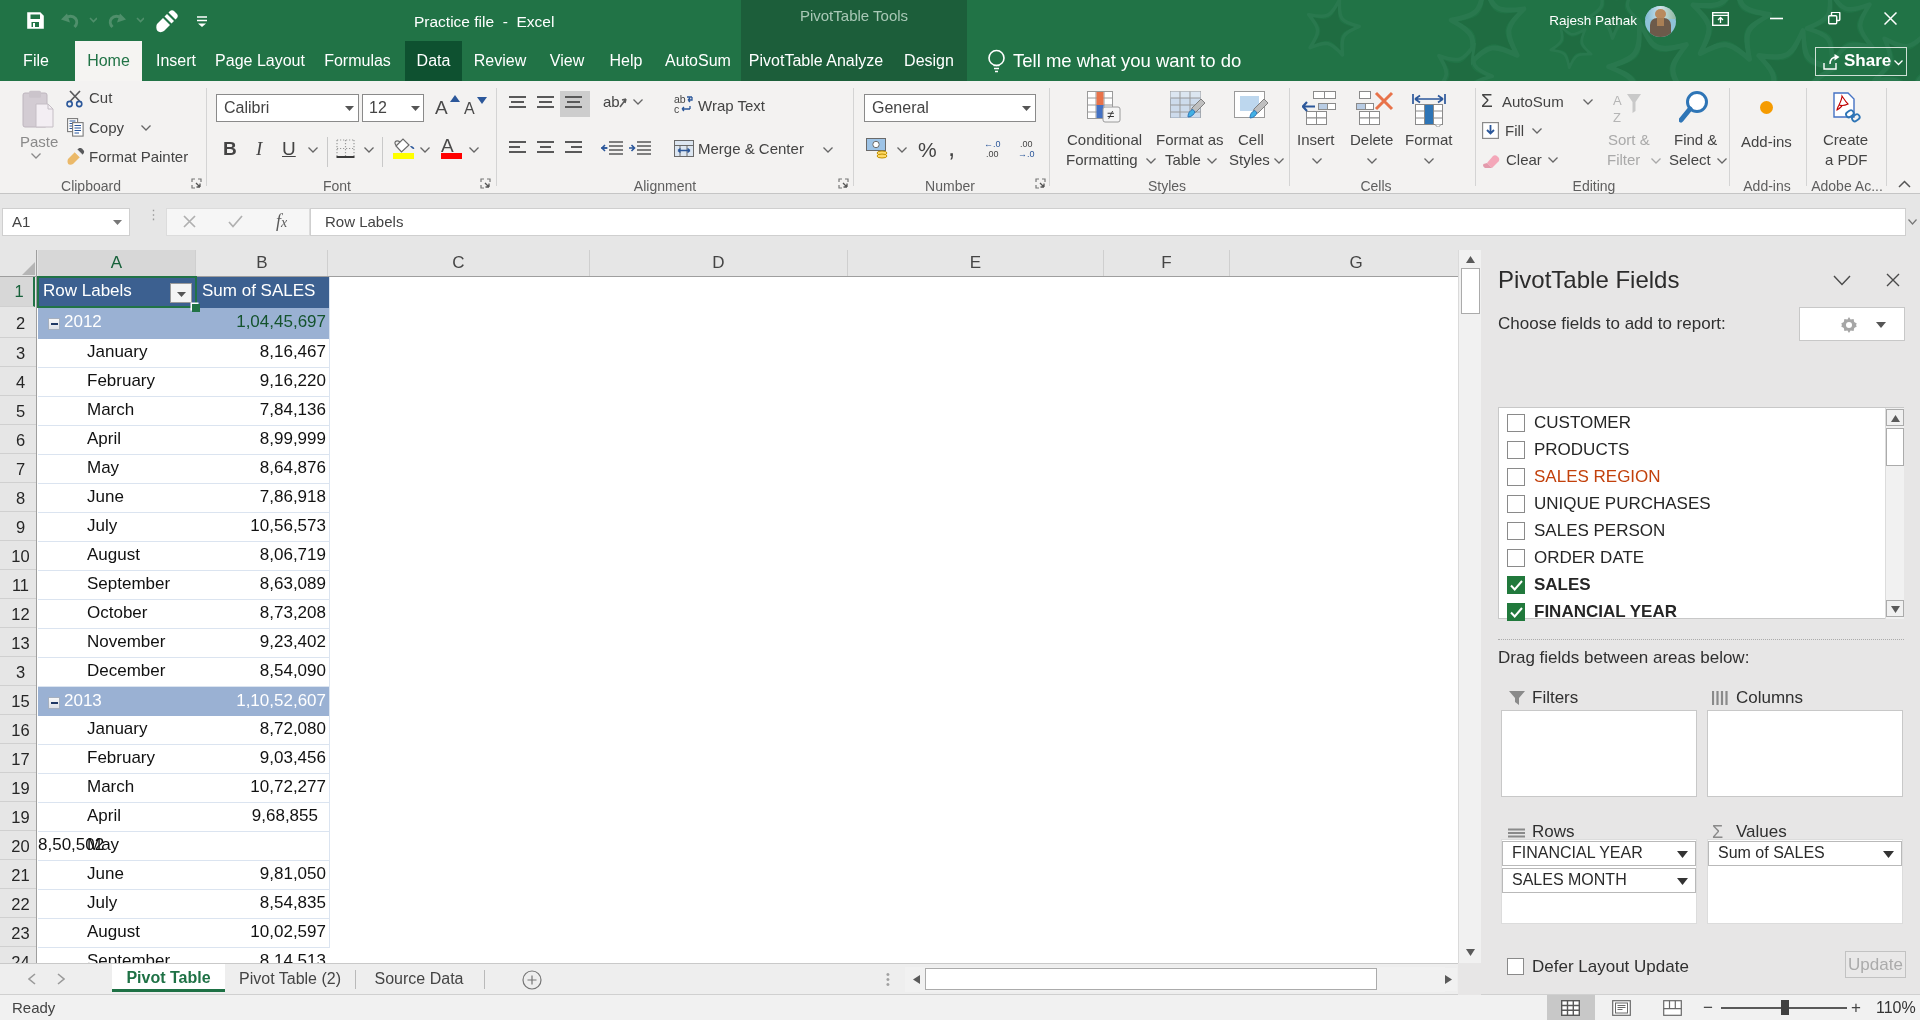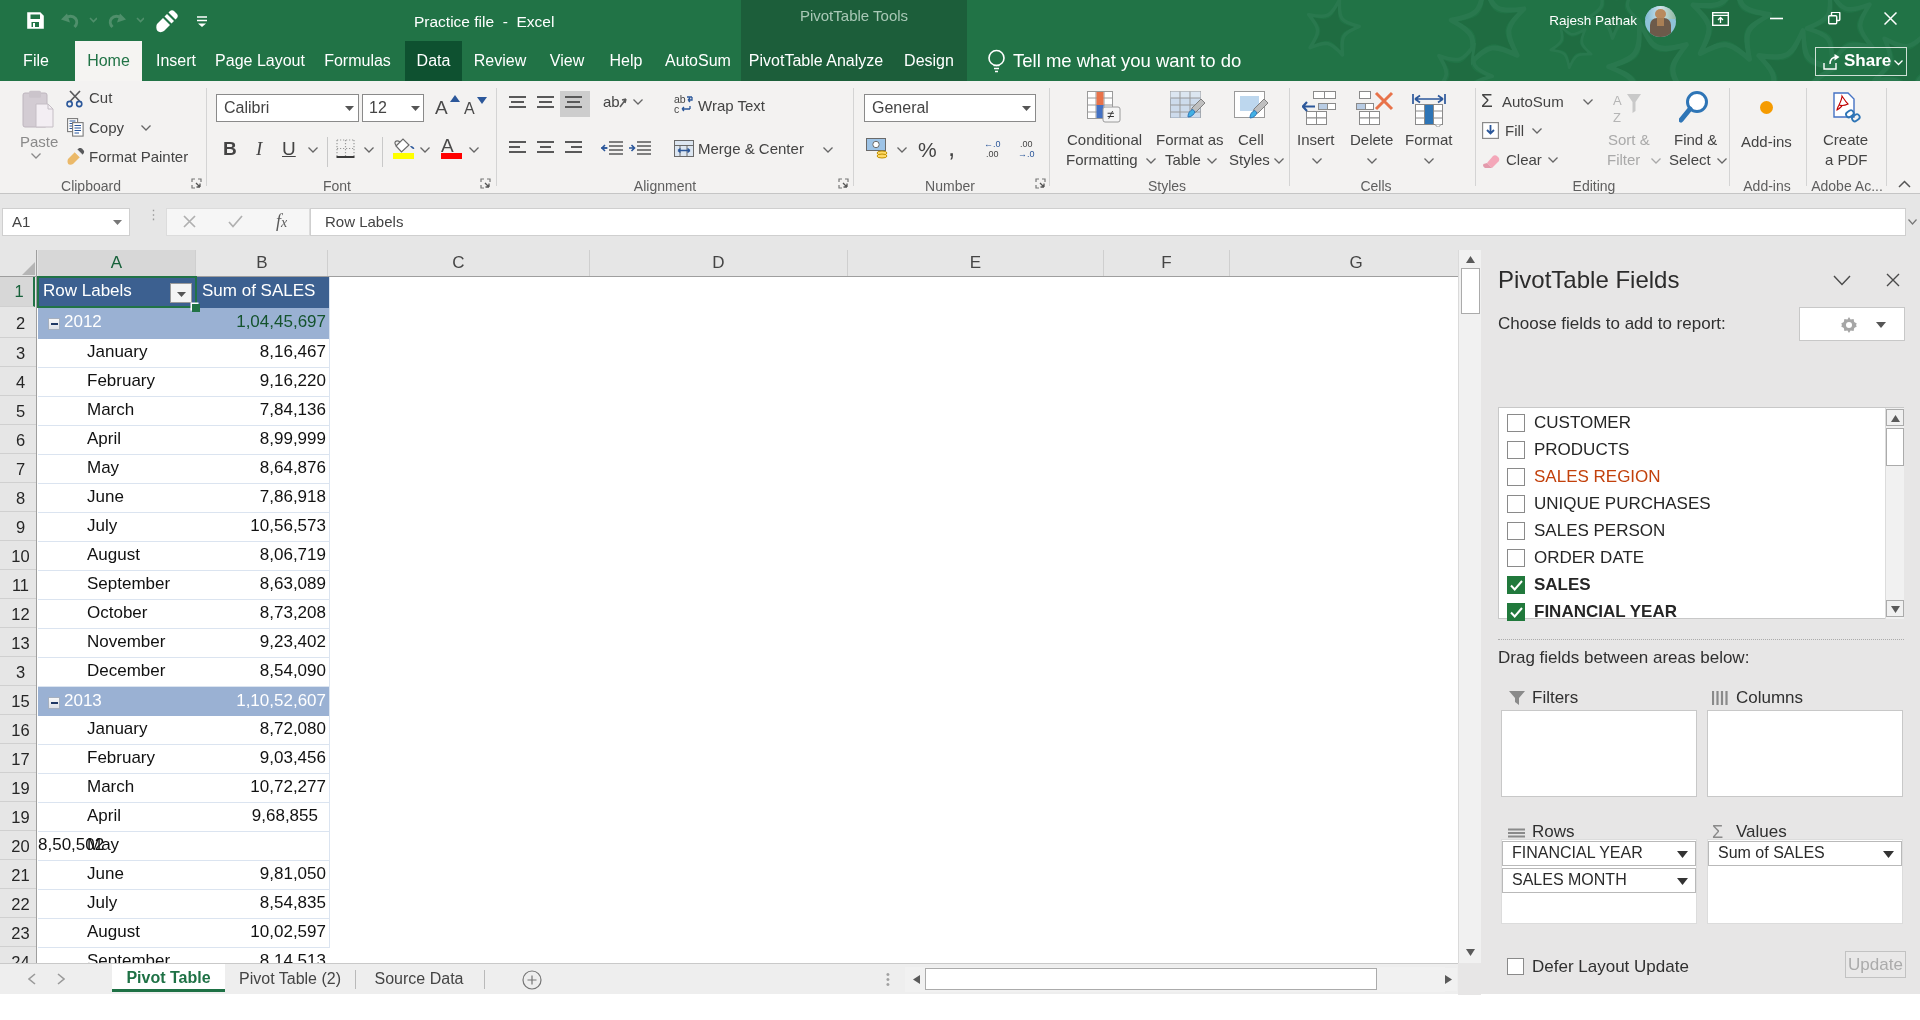--- a/index.html
+++ b/index.html
@@ -698,20 +698,42 @@
           <path d="M7,0 L0,4.5 L7,9 Z" fill="#5a5a5a"></path>
         </svg>
       </div>
     <div class="abs" style="left:925px; top:4px; width:452px; height:22px; background:#fff; border:1px solid #ababab;"></div>
     <div class="abs" style="left:1440px; top:4px; width:17px; height:23px; background:#f1f1f1;">
         <svg style="position:absolute; left:5px; top:7px;" width="7" height="9" viewBox="0 0 7 9">
           <path d="M0,0 L7,4.5 L0,9 Z" fill="#5a5a5a"></path>
         </svg>
       </div>
   </div>
+  <div id="statusbar">
+    <div class="abs" style="left:12px; top:4px; font-size:15px; color:#444;">Ready</div>
+    <div class="abs" style="left:1547px; top:0; width:48px; height:25px; background:#c8c8c8;"></div>
+    <svg class="abs" style="left:1561px; top:5px;" width="19" height="16" viewBox="0 0 19 16">
+      <rect x="0.7" y="0.7" width="17.6" height="14.6" fill="#fff" stroke="#585858" stroke-width="1.4"></rect>
+      <path d="M0.7,5.5 h17.6 M0.7,10.3 h17.6 M6.5,0.7 v14.6 M12.3,0.7 v14.6" stroke="#585858" stroke-width="1.4"></path>
+    </svg>
+    <svg class="abs" style="left:1612px; top:5px;" width="19" height="16" viewBox="0 0 19 16">
+      <rect x="0.7" y="0.7" width="17.6" height="14.6" fill="#fff" stroke="#6a6a6a" stroke-width="1.2"></rect>
+      <rect x="3.5" y="3" width="12" height="10" fill="none" stroke="#6a6a6a" stroke-width="1"></rect>
+      <path d="M5.5,5.5 h8 M5.5,7.5 h8 M5.5,9.5 h5" stroke="#6a6a6a" stroke-width="1"></path>
+    </svg>
+    <svg class="abs" style="left:1663px; top:5px;" width="19" height="16" viewBox="0 0 19 16">
+      <rect x="0.7" y="0.7" width="17.6" height="14.6" fill="#fff" stroke="#6a6a6a" stroke-width="1.2"></rect>
+      <path d="M6.5,0.7 v8 M12.3,0.7 v8 M0.7,8.7 h17.6" stroke="#6a6a6a" stroke-width="1.2"></path>
+    </svg>
+    <div class="abs" style="left:1703px; top:3px; font-size:17px; color:#444;">−</div>
+    <div class="abs" style="left:1721px; top:11.5px; width:126px; height:2px; background:#595959;"></div>
+    <div class="abs" style="left:1781px; top:5px; width:8px; height:15px; background:#404040;"></div>
+    <div class="abs" style="left:1851px; top:3px; font-size:17px; color:#444;">+</div>
+    <div class="abs" style="left:1876px; top:4px; font-size:16px; color:#333;">110%</div>
+  </div>
   <div class="abs" style="left:1458px; top:963px; width:23px; height:32px; background:#e7e6e6;"></div>
   <div id="pane">
     <div class="abs" style="left:17px; top:16px; font-size:24px; color:#2b2b2b;">PivotTable Fields</div>
     <svg class="abs" style="left:352px; top:25px;" width="18" height="11" viewBox="0 0 18 11">
         <path d="M1,1 L9,9.5 L17,1" fill="none" stroke="#4a4a4a" stroke-width="1.4"></path>
       </svg>
     <svg class="abs" style="left:405px; top:23px;" width="14" height="14" viewBox="0 0 14 14">
         <path d="M1,1 L13,13 M13,1 L1,13" stroke="#4a4a4a" stroke-width="1.4"></path>
       </svg>
     <div class="abs ptxt" style="left:17px; top:64px;">Choose fields to add to report:</div>

